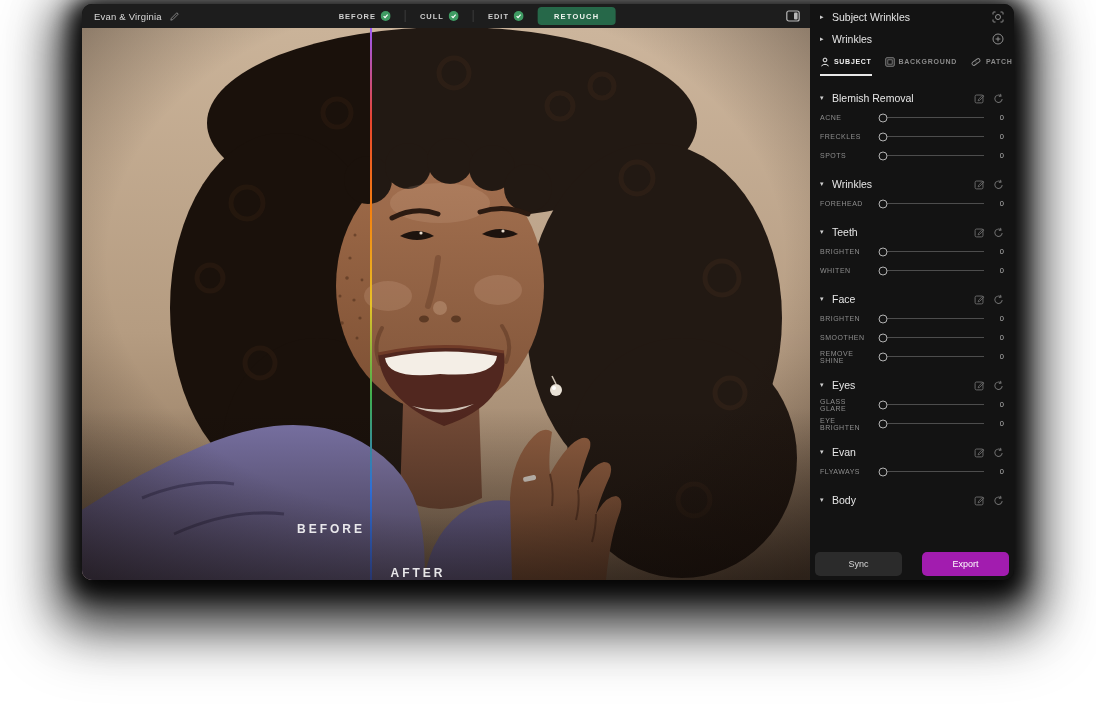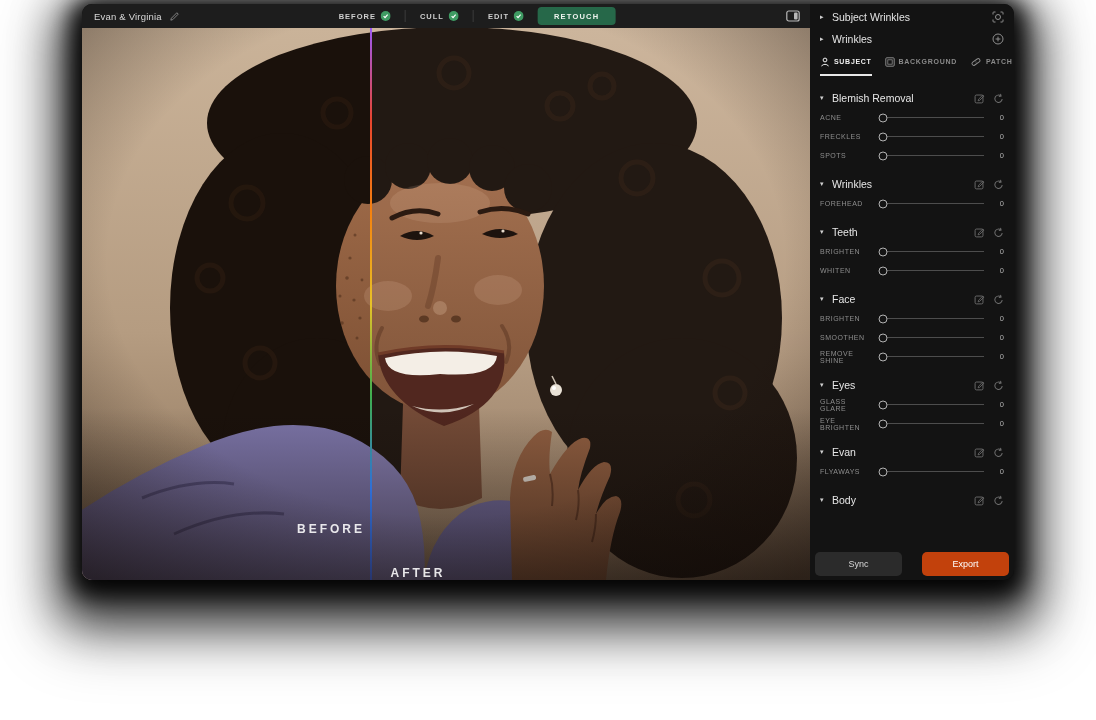--- a/index.html
+++ b/index.html
@@ -70,21 +70,21 @@
   .track-fill { position:absolute; left:0; top:50%; height:2px; margin-top:-1px;
     background:#e9e9e9; border-radius:1px; }
   .slider-knob { position:absolute; top:50%; width:9px; height:9px; border-radius:50%;
     transform:translate(-50%,-50%); background:#141414; border:1.5px solid #b2b2b2; cursor:grab; }
   .slider-knob.active { width:12px; height:12px; border:3px solid #f2f2f2; background:#101010; }
   .slider-value { width:15px; text-align:right; font-size:7.5px; color:#b2b2b2; }
 
   .sidebar-footer { position:absolute; left:5px; right:5px; bottom:4px; display:flex; gap:20px; }
   .btn-sync { flex:1; height:24px; border:none; border-radius:5px; background:#2b2b2b;
     color:#d6d6d6; font-size:9px; font-family:inherit; cursor:pointer; }
-  .btn-export { flex:1; height:24px; border:none; border-radius:5px; background:#c2410c;
+  .btn-export { flex:1; height:24px; border:none; border-radius:5px; background:#a21caf;
     color:#ffffff; font-size:9px; font-family:inherit; cursor:pointer; }
 </style>
 </head>
 <body>
 
 <div class="page">
   <div class="window">
 
     <div class="left-col">
 

